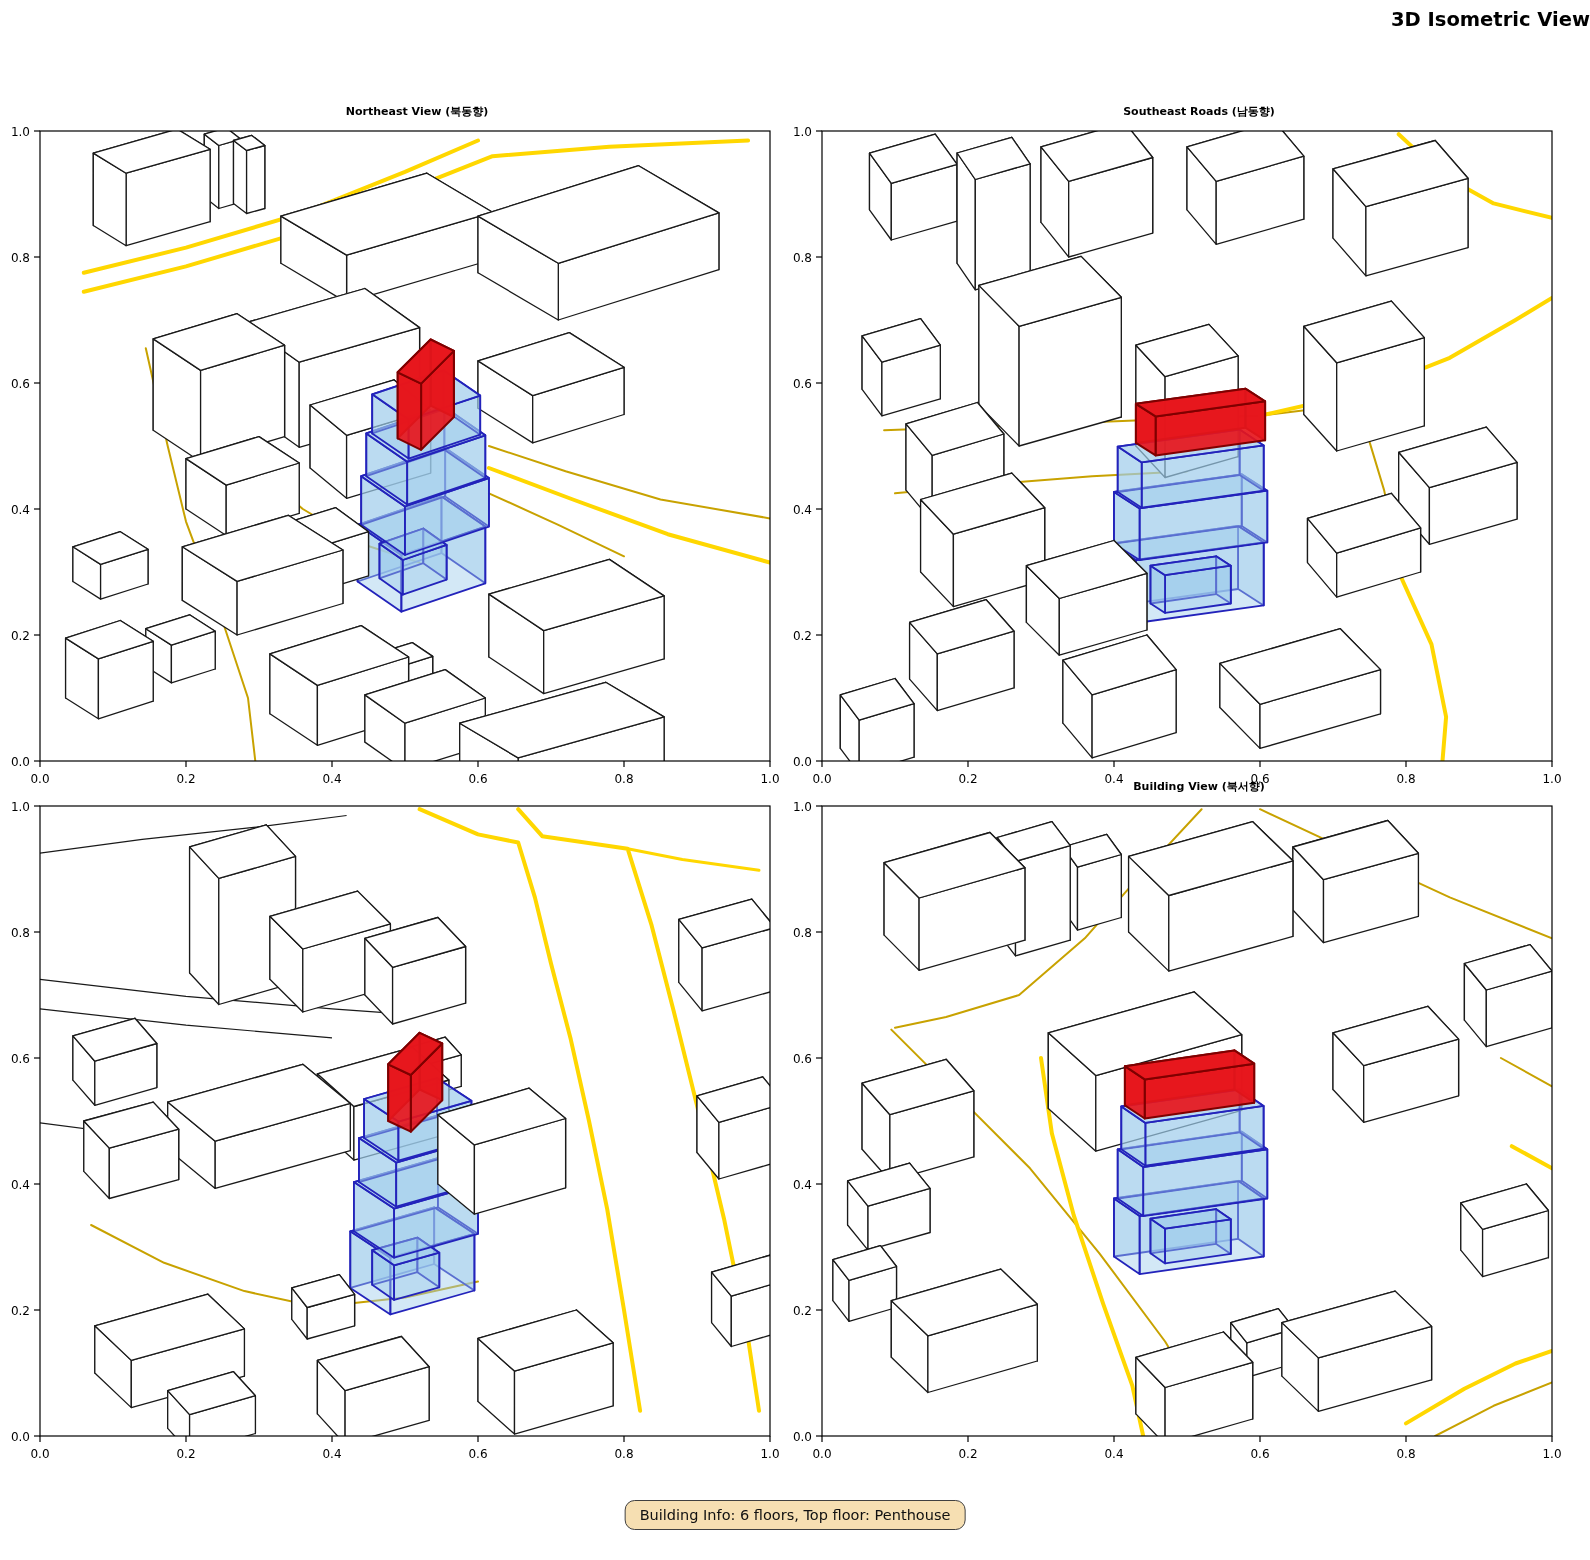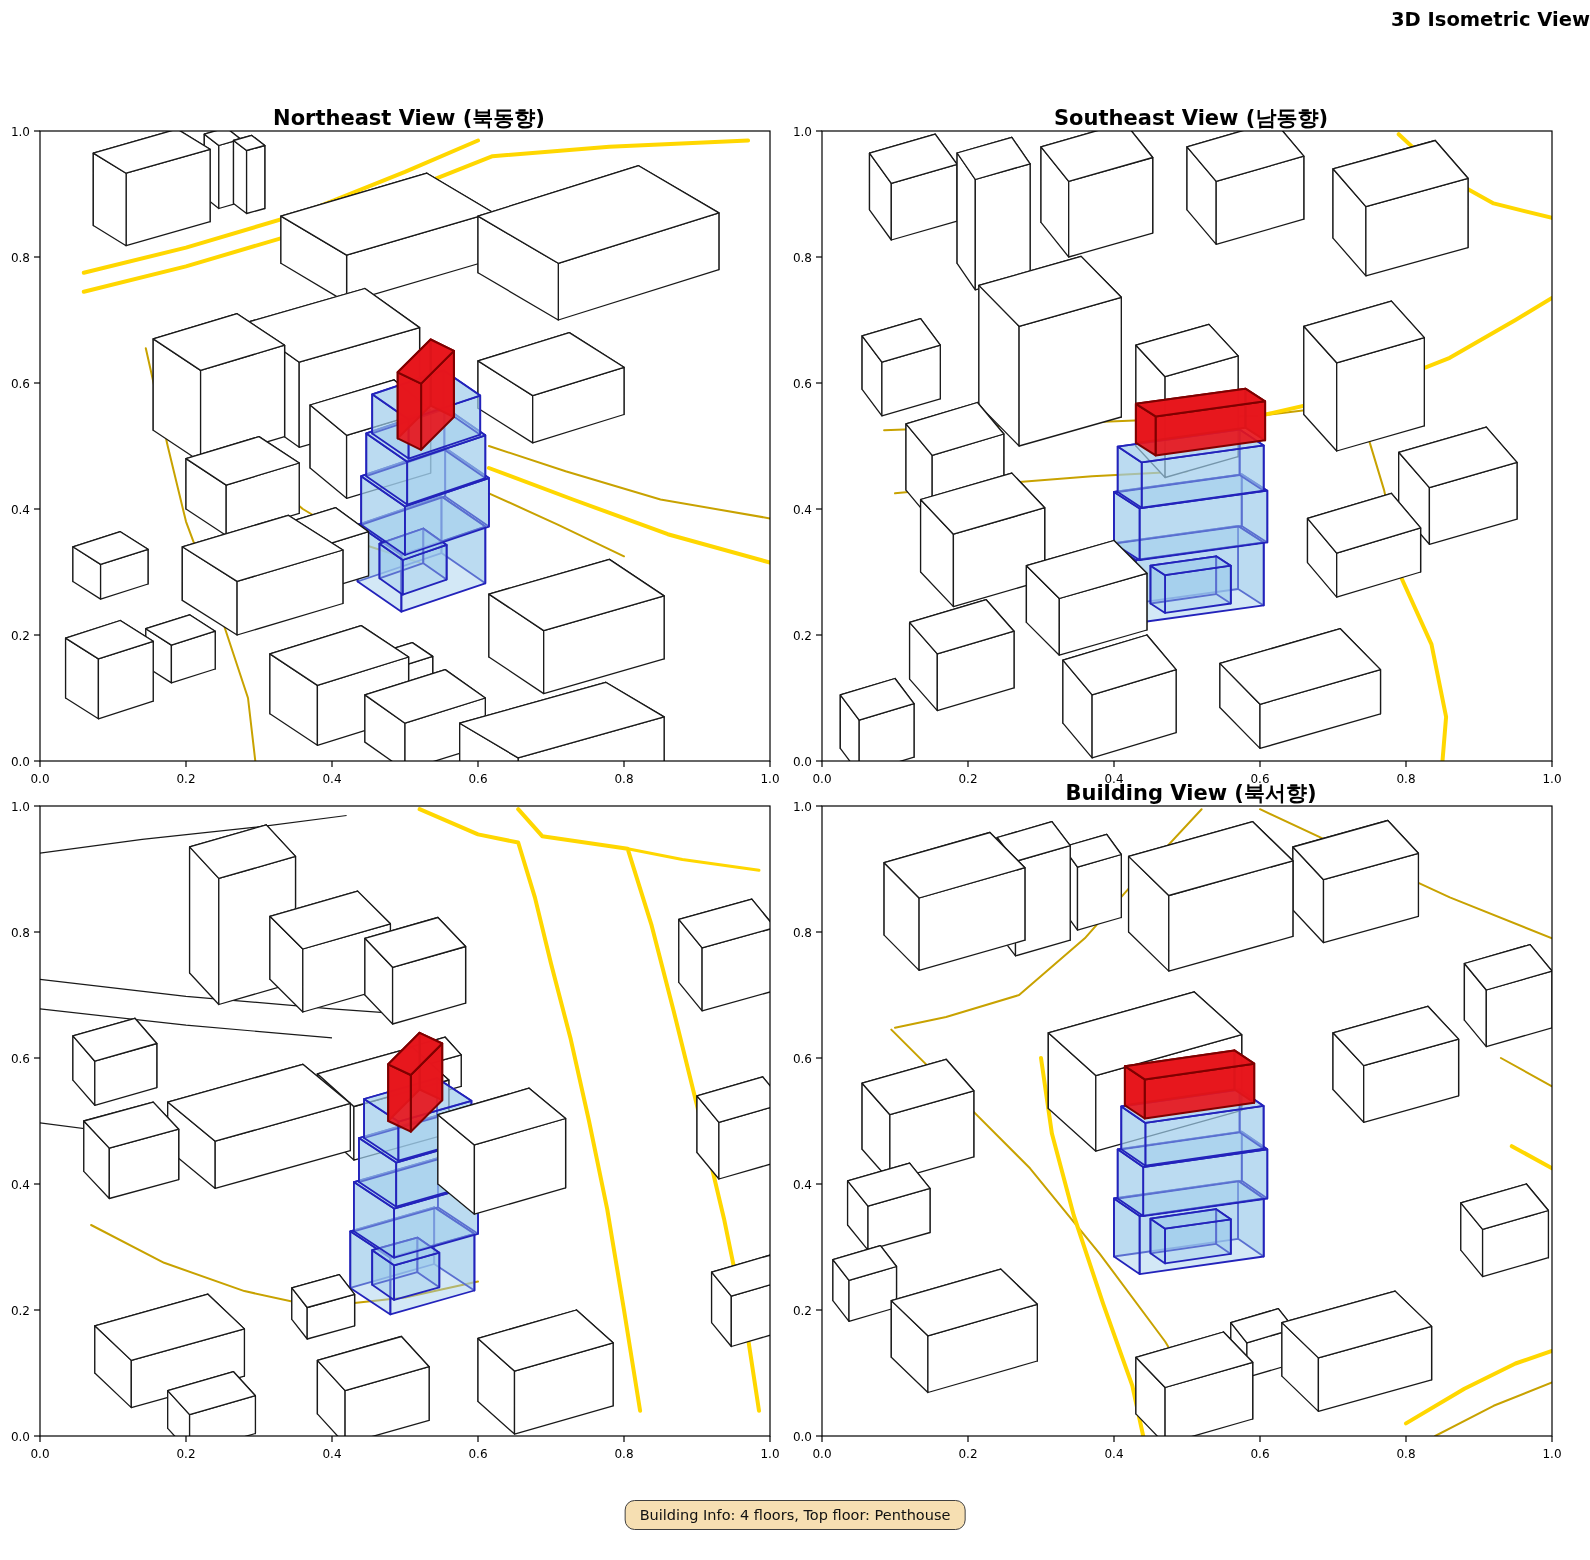--- a/index.html
+++ b/index.html
@@ -1,22 +1,22 @@
 <!DOCTYPE html>
 <html><head>
 <meta charset="utf-8">
 <style>
   html,body{margin:0;padding:0;background:#ffffff;}
   .figure{position:relative;width:1590px;height:1560px;background:#fff;
           font-family:"DejaVu Sans","Liberation Sans",sans-serif;color:#000;}
   .suptitle{position:absolute;top:6px;left:0;width:100%;text-align:right;
             font-weight:bold;font-size:19.5px;line-height:1.42;}
   .subplot{position:absolute;width:730px;height:630px;}
-  .sp-title{position:absolute;top:-27px;left:4px;width:100%;text-align:center;
-            font-weight:bold;font-size:21px;white-space:nowrap;}
+  .sp-title{position:absolute;top:-27px;left:12px;width:100%;text-align:center;
+            font-weight:bold;font-size:11px;white-space:nowrap;}
   svg.plot{overflow:visible;display:block;background:#fff;}
   svg text{font-family:"DejaVu Sans","Liberation Sans",sans-serif;}
   .badge{position:absolute;top:1500px;left:50%;transform:translateX(-50%);
          background:#F6DFB2;border:1.6px solid #404040;border-radius:10px;
          padding:6px 14px;font-size:14.5px;color:#111;white-space:nowrap;}
 </style>
 </head>
 <body>
 
 <div class="figure">
@@ -195,21 +195,21 @@
         <line x1="0" y1="252" x2="-6" y2="252" stroke="#000" stroke-width="1.2"></line>
         <text x="-10" y="256.5" text-anchor="end" font-size="12" fill="#000">0.6</text>
         <line x1="0" y1="125.99999999999997" x2="-6" y2="125.99999999999997" stroke="#000" stroke-width="1.2"></line>
         <text x="-10" y="130.49999999999997" text-anchor="end" font-size="12" fill="#000">0.8</text>
         <line x1="0" y1="0" x2="-6" y2="0" stroke="#000" stroke-width="1.2"></line>
         <text x="-10" y="4.5" text-anchor="end" font-size="12" fill="#000">1.0</text>
       </svg>
   </div>
 
   <div class="subplot" style="left:822px;top:131px">
-    <div class="sp-title">Southeast View (남동향)</div>
+    <div class="sp-title">Southeast Roads (남동향)</div>
     <svg class="plot" width="730" height="630" viewBox="0 0 730 630">
         <defs>
           <clipPath id="clip1">
             <rect x="0" y="0" width="730" height="630"></rect>
           </clipPath>
         </defs>
         <g clip-path="url(#clip1)">
           <rect x="0" y="0" width="730" height="630" fill="#ffffff"></rect>
           <polyline points="62.1,299.3 182.5,294.8 306.6,289.8 438.0,284.8 525.6,274.1" fill="none" stroke="#C8A200" stroke-width="2" stroke-linecap="round" stroke-linejoin="round"></polyline>
           <polyline points="438.0,284.8 540.2,261.5 627.8,226.8 693.5,189.0 730.0,167.0" fill="none" stroke="#FFD700" stroke-width="4" stroke-linecap="round" stroke-linejoin="round"></polyline>
@@ -668,15 +668,15 @@
         <text x="-10" y="382.5" text-anchor="end" font-size="12" fill="#000">0.4</text>
         <line x1="0" y1="252" x2="-6" y2="252" stroke="#000" stroke-width="1.2"></line>
         <text x="-10" y="256.5" text-anchor="end" font-size="12" fill="#000">0.6</text>
         <line x1="0" y1="125.99999999999997" x2="-6" y2="125.99999999999997" stroke="#000" stroke-width="1.2"></line>
         <text x="-10" y="130.49999999999997" text-anchor="end" font-size="12" fill="#000">0.8</text>
         <line x1="0" y1="0" x2="-6" y2="0" stroke="#000" stroke-width="1.2"></line>
         <text x="-10" y="4.5" text-anchor="end" font-size="12" fill="#000">1.0</text>
       </svg>
   </div>
 
-  <div class="badge" style="background: rgb(246, 223, 178); border-color: rgb(64, 64, 64);">Building Info: 4 floors, Top floor: Penthouse</div>
+  <div class="badge" style="background: rgb(246, 223, 178); border-color: rgb(64, 64, 64);">Building Info: 6 floors, Top floor: Penthouse</div>
 
 </div>
 
 </body></html>

